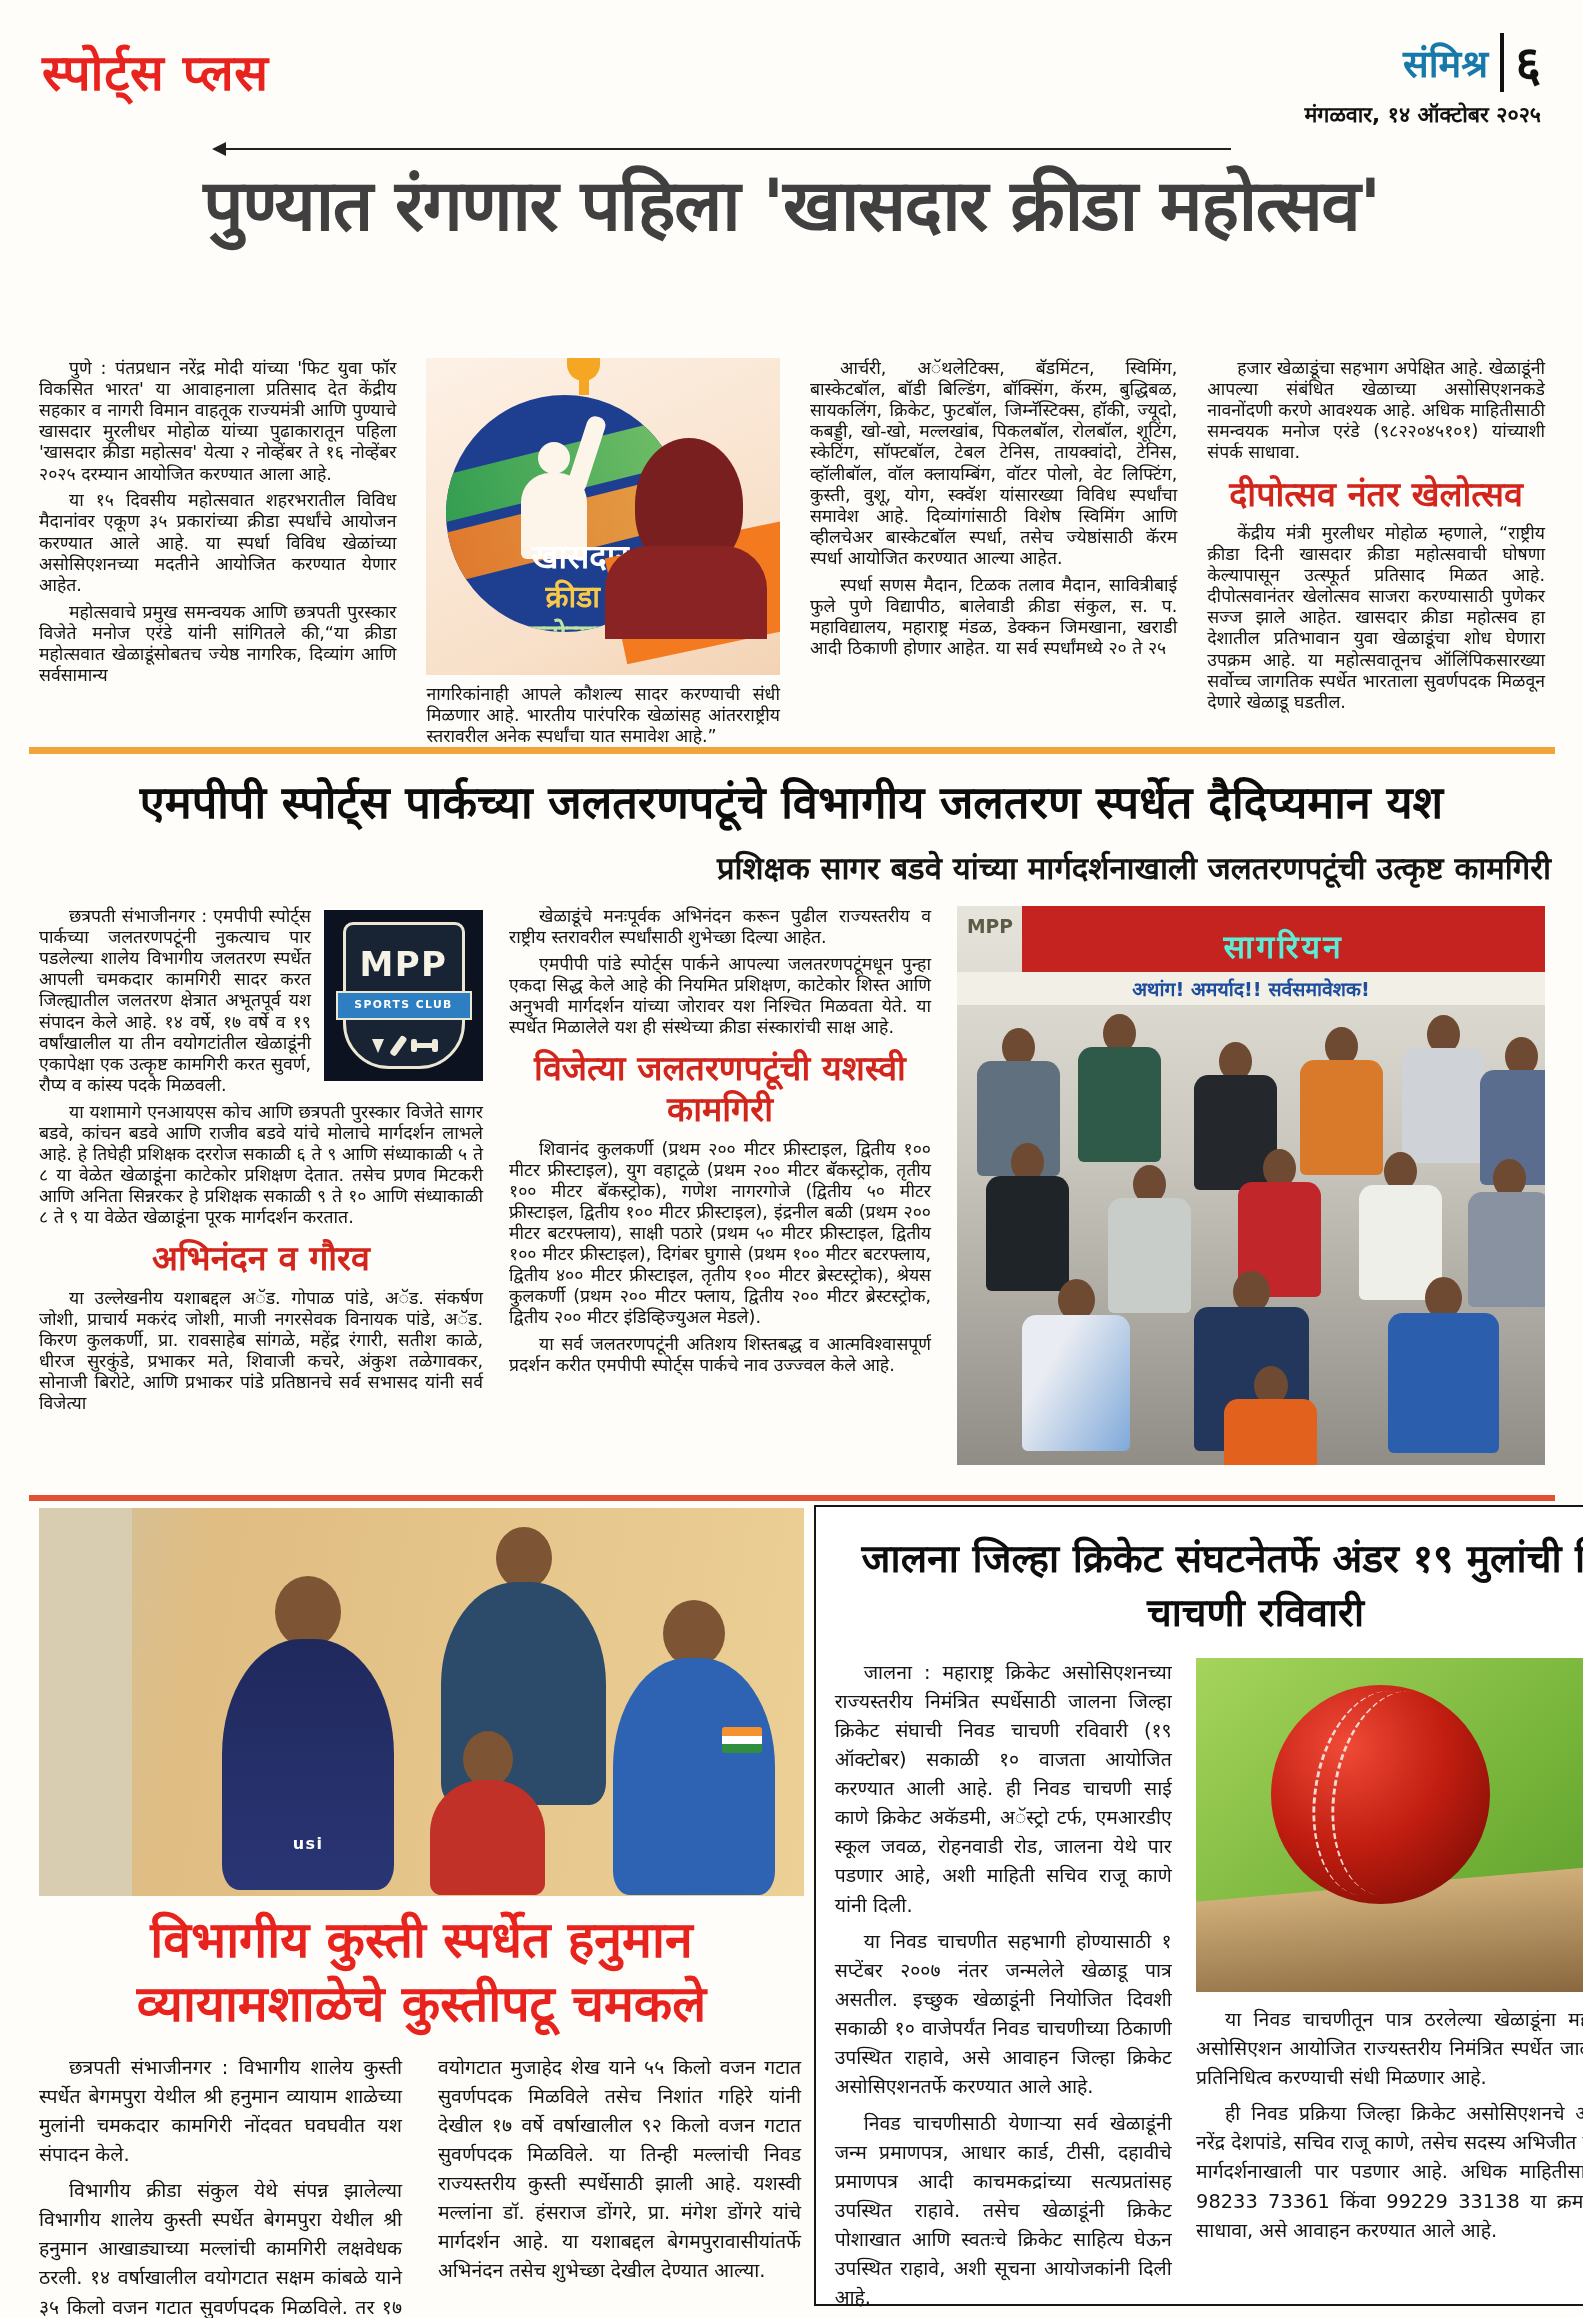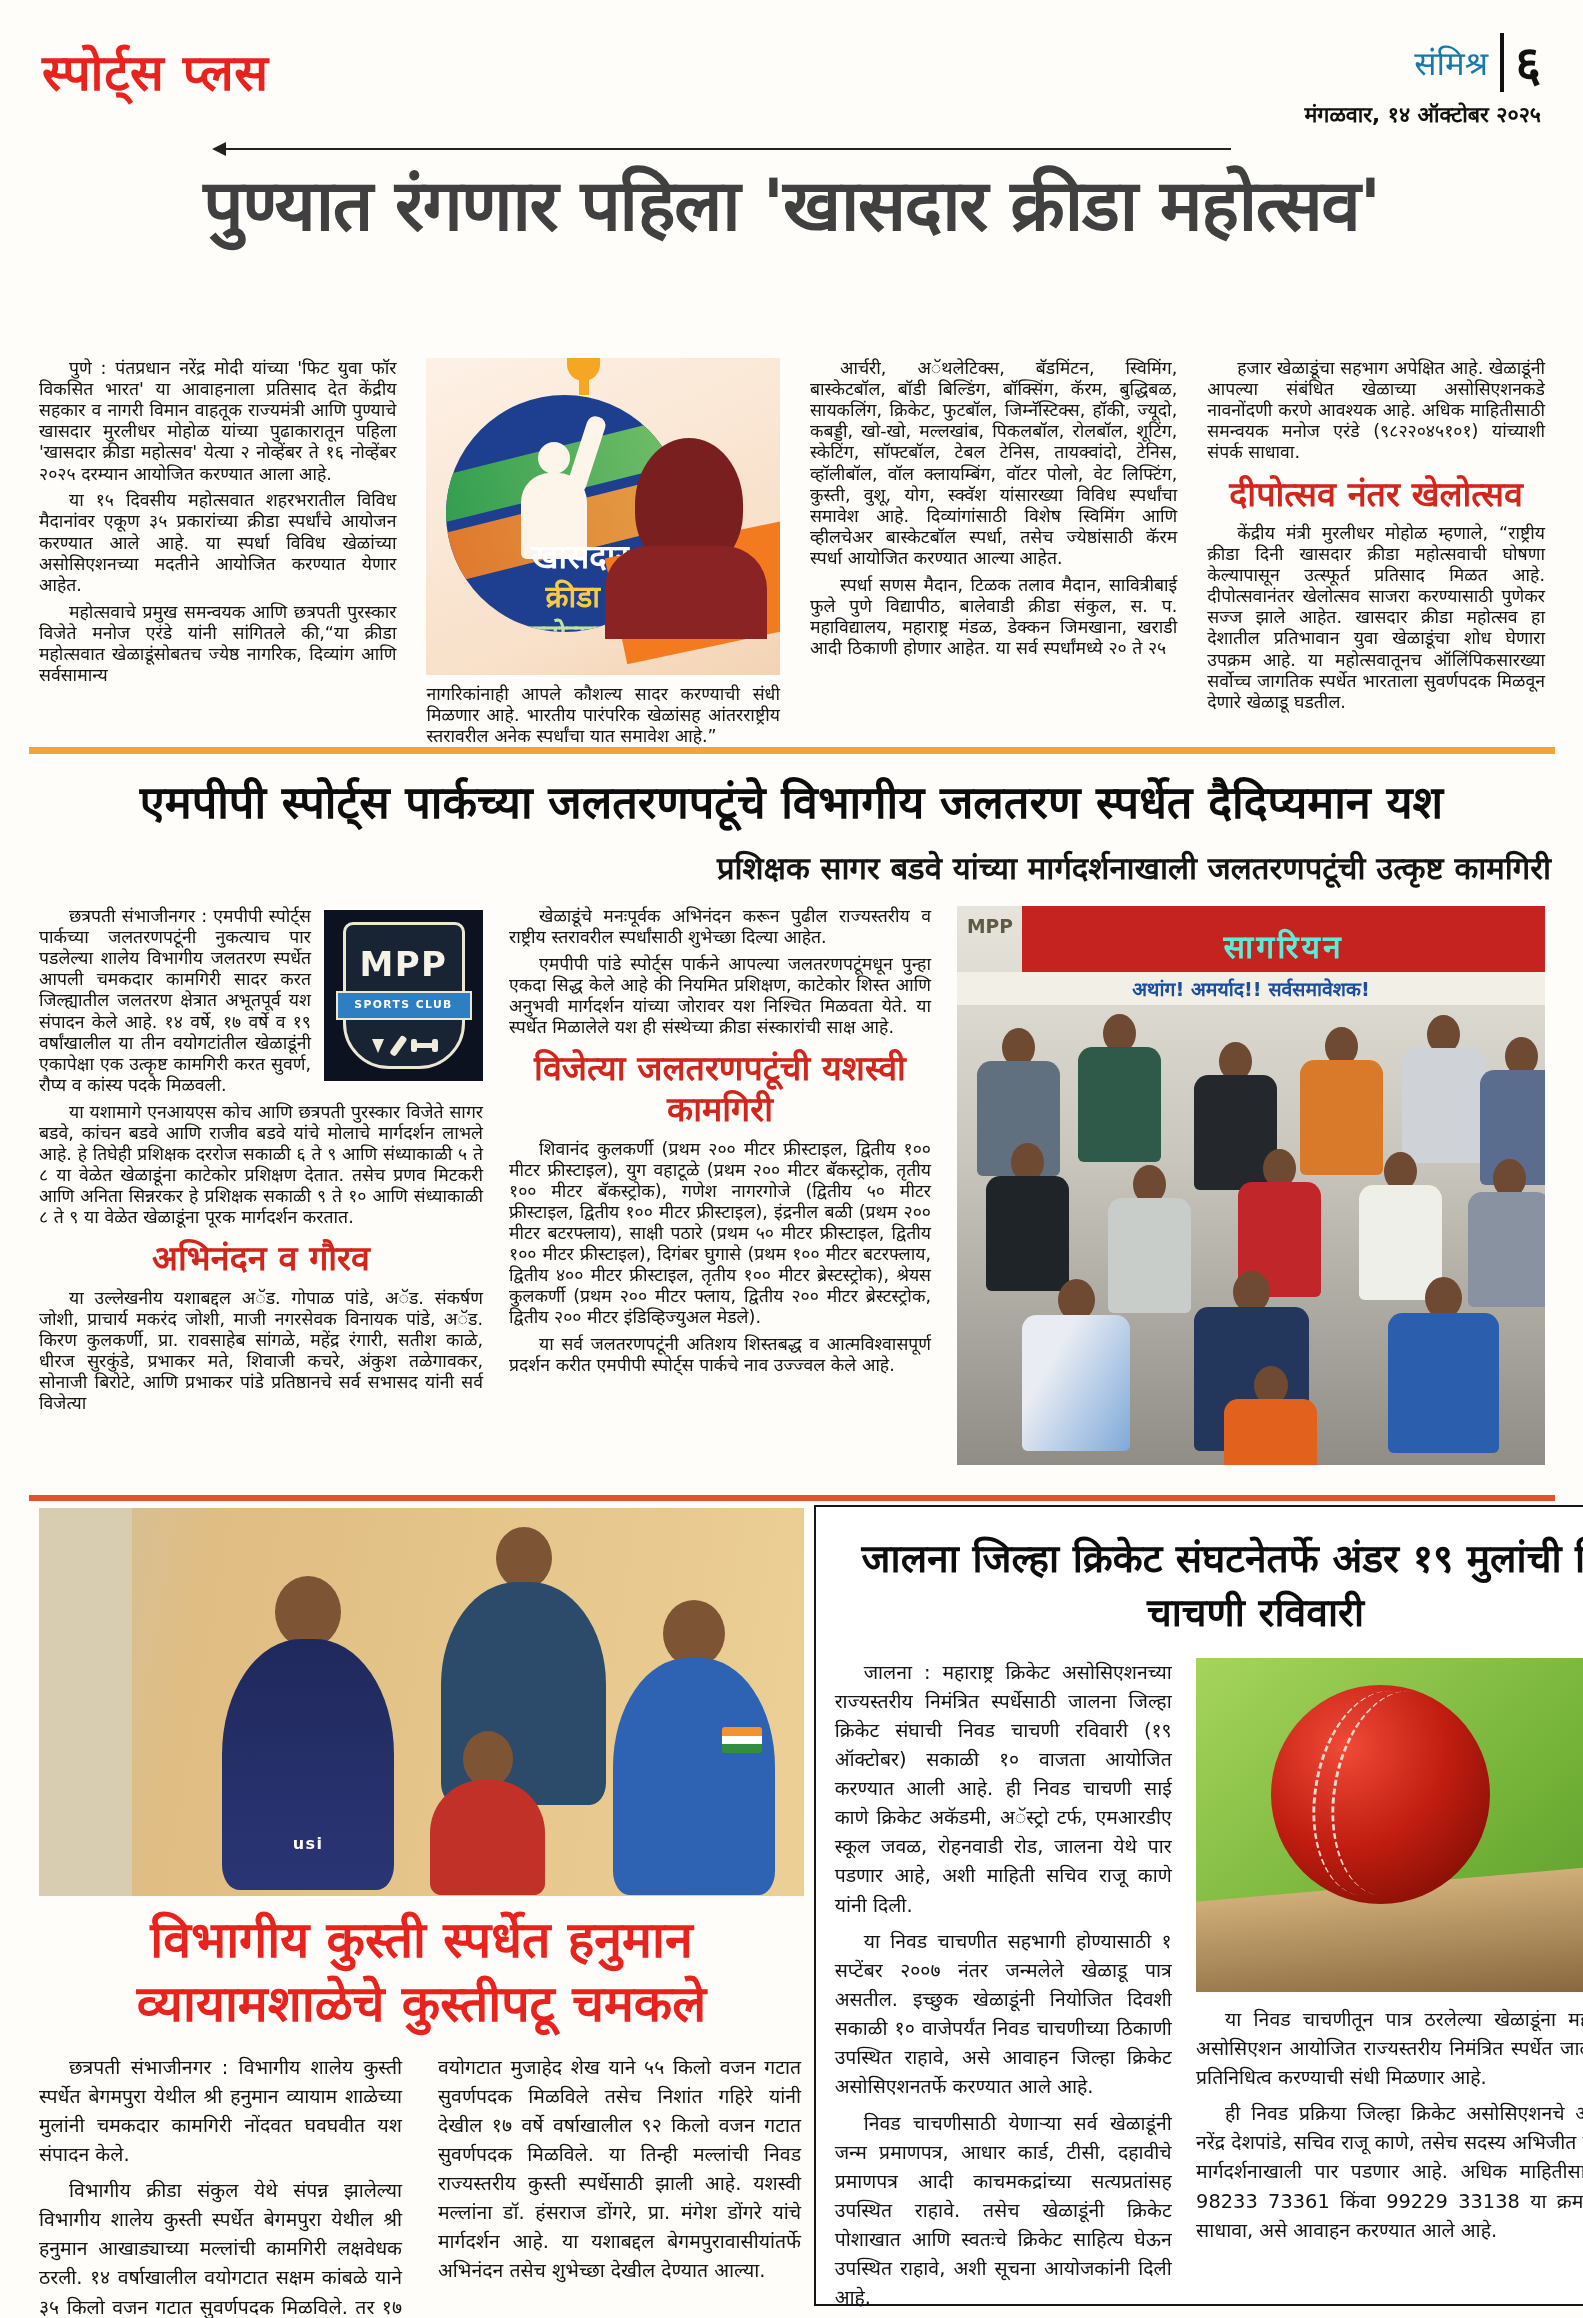--- a/index.html
+++ b/index.html
@@ -2,21 +2,21 @@
 <html style="font-size:11.5px"><head>
 <meta charset="utf-8">
 <style>
   html,body{margin:0;padding:0;background:#9a9a9a;}
   .page{position:relative;width:1583px;height:2319px;background:#fffdfa;margin:0 auto;
         font-family:"DejaVu Sans","Liberation Sans",sans-serif;color:#141414;overflow:hidden;}
   
   .mast-title{position:absolute;left:42px;top:37px;font-size:50px;font-weight:800;color:#e8231d;letter-spacing:0.7px;}
   .mast-right{position:absolute;right:42px;top:29px;text-align:right;}
   .mast-row{display:flex;align-items:center;justify-content:flex-end;gap:11.5px;}
-  .mast-edition{font-size:33px;font-weight:400;color:#1779a9;}
+  .mast-edition{font-size:38px;font-weight:700;color:#1779a9;}
   .mast-bar{width:4.3px;height:59px;background:#111;}
   .mast-pageno{font-size:49px;font-weight:800;color:#111;}
   .mast-date{font-size:21.5px;font-weight:700;margin-top:4.3px;color:#111;}
   .mast-rule{position:absolute;top:148px;left:219px;width:1012px;height:2.2px;background:#222;}
   .mast-rule::before{content:"";position:absolute;left:-14.4px;top:-5.7px;border:7.2px solid transparent;border-right:14.4px solid #222;}
   
   .a1-head{position:absolute;top:169px;left:32px;width:1519px;text-align:center;
            font-size:71px;line-height:1.05;font-weight:800;color:#404040;letter-spacing:-1.4px;}
   .a1-sub{position:absolute;top:290px;left:32px;width:1519px;text-align:center;
           font-size:33px;font-weight:800;color:#6b672c;}

